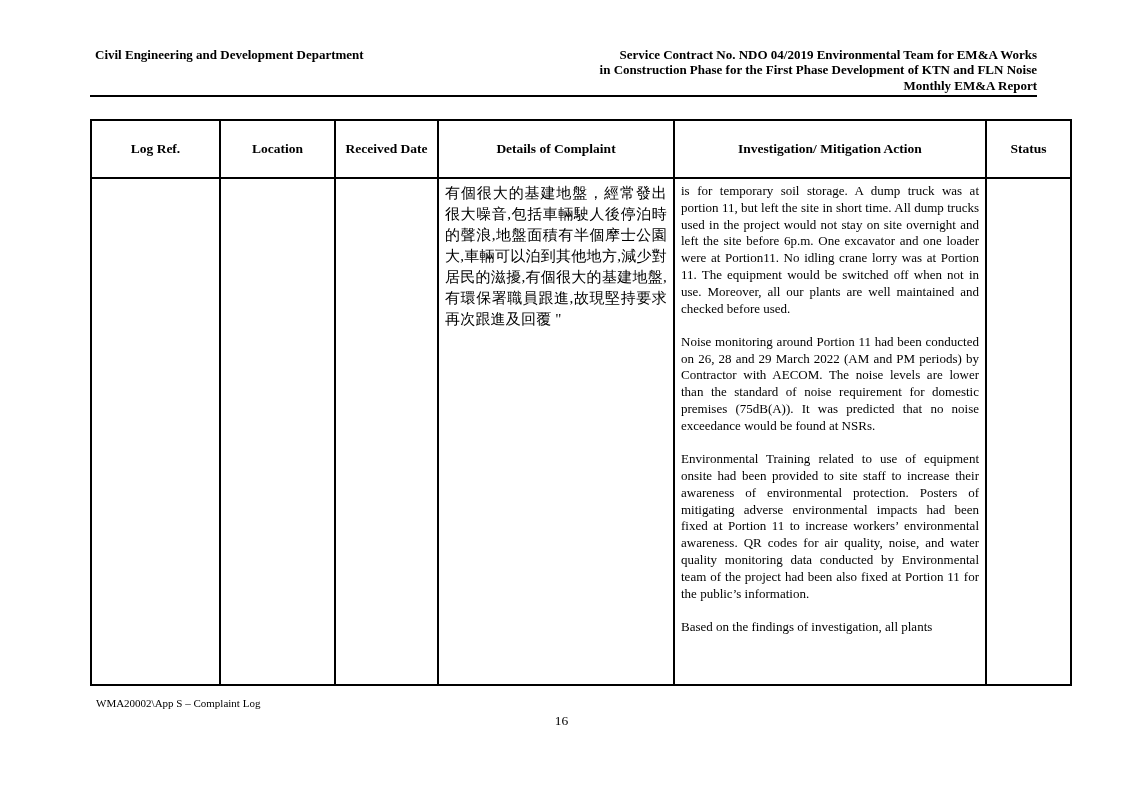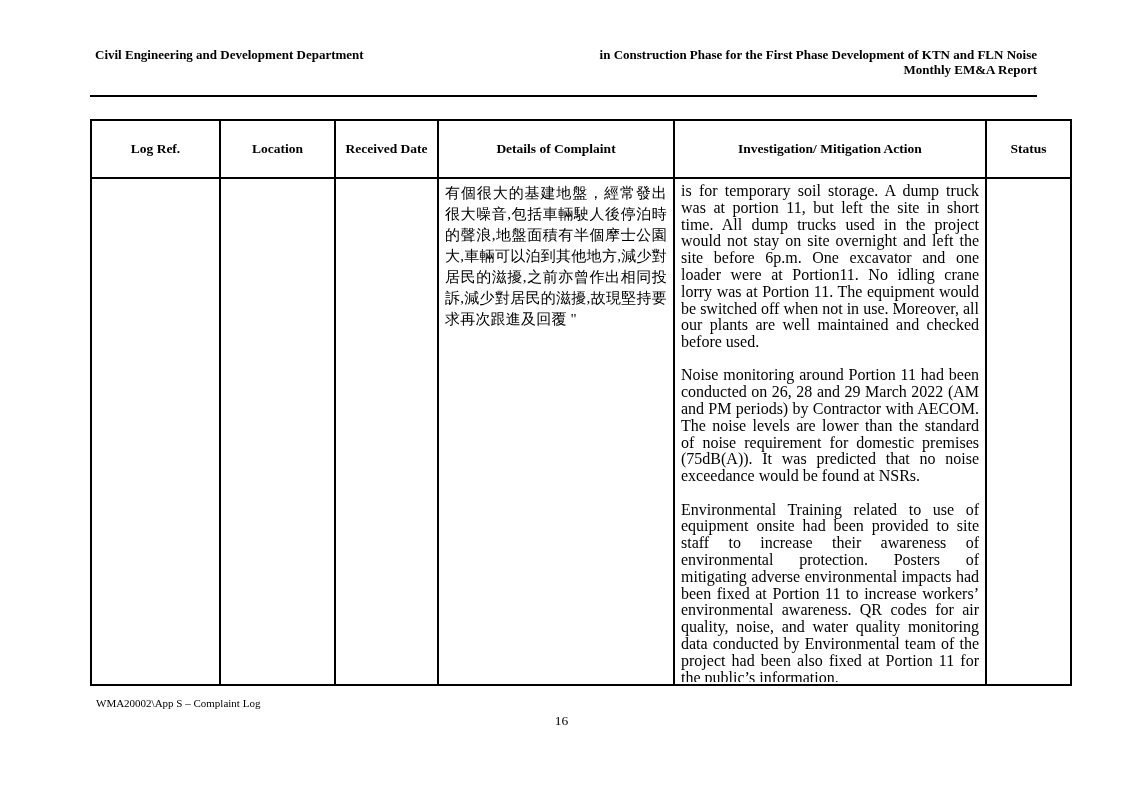--- a/index.html
+++ b/index.html
@@ -79,21 +79,21 @@
   }
   .details-text {
     margin: 0;
     font-size: 15px;
     line-height: 21px;
     text-align: justify;
     letter-spacing: 0.2px;
   }
   .investigation-cell p {
     margin: 0 0 16.5px 0;
-    font-size: 16px;
+    font-size: 13px;
     line-height: 16.8px;
     text-align: justify;
   }
   .investigation-cell p:last-child { margin-bottom: 0; }
   
   .footer-ref {
     position: absolute;
     left: 96px;
     top: 697px;
     font-size: 11px;
@@ -109,20 +109,21 @@
   }
 </style>
 </head>
 <body>
 
 <div class="page">
 
   <div class="page-header">
     <div class="header-left">Civil Engineering and Development Department</div>
     <div class="header-right">
+      <div>Service Contract No. NDO 04/2019 Environmental Team for EM&amp;A Works</div>
       <div>in Construction Phase for the First Phase Development of KTN and FLN Noise</div>
       <div>Monthly EM&amp;A Report</div>
     </div>
   </div>
 
   <div class="header-rule"></div>
 
   <table class="complaint-table">
     <colgroup>
       <col style="width:129px">
@@ -148,21 +149,21 @@
           <div class="cell-clip"></div>
         </td>
         <td>
           <div class="cell-clip"></div>
         </td>
         <td>
           <div class="cell-clip"></div>
         </td>
         <td>
           <div class="cell-clip">
-            <p class="details-text">有個很大的基建地盤，經常發出很大噪音,包括車輛駛人後停泊時的聲浪,地盤面積有半個摩士公園大,車輛可以泊到其他地方,減少對居民的滋擾,之前亦曾作出相同投訴,減少對居民的滋擾,故現堅持要求再次跟進及回覆 "</p>
+            <p class="details-text">有個很大的基建地盤，經常發出很大噪音,包括車輛駛人後停泊時的聲浪,地盤面積有半個摩士公園大,車輛可以泊到其他地方,減少對居民的滋擾,有個很大的基建地盤,有環保署職員跟進,故現堅持要求再次跟進及回覆 "</p>
           </div>
         </td>
         <td class="investigation-cell">
           <div class="cell-clip">
             <p>is for temporary soil storage. A dump truck was at portion 11, but left the site in short time. All dump trucks used in the project would not stay on site overnight and left the site before 6p.m. One excavator and one loader were at Portion11. No idling crane lorry was at Portion 11. The equipment would be switched off when not in use. Moreover, all our plants are well maintained and checked before used.</p>
             <p>Noise monitoring around Portion 11 had been conducted on 26, 28 and 29 March 2022 (AM and PM periods) by Contractor with AECOM. The noise levels are lower than the standard of noise requirement for domestic premises (75dB(A)). It was predicted that no noise exceedance would be found at NSRs.</p>
             <p>Environmental Training related to use of equipment onsite had been provided to site staff to increase their awareness of environmental protection. Posters of mitigating adverse environmental impacts had been fixed at Portion 11 to increase workers’ environmental awareness. QR codes for air quality, noise, and water quality monitoring data conducted by Environmental team of the project had been also fixed at Portion 11 for the public’s information.</p>
             <p>Based on the findings of investigation, all plants</p>
           </div>
         </td>

